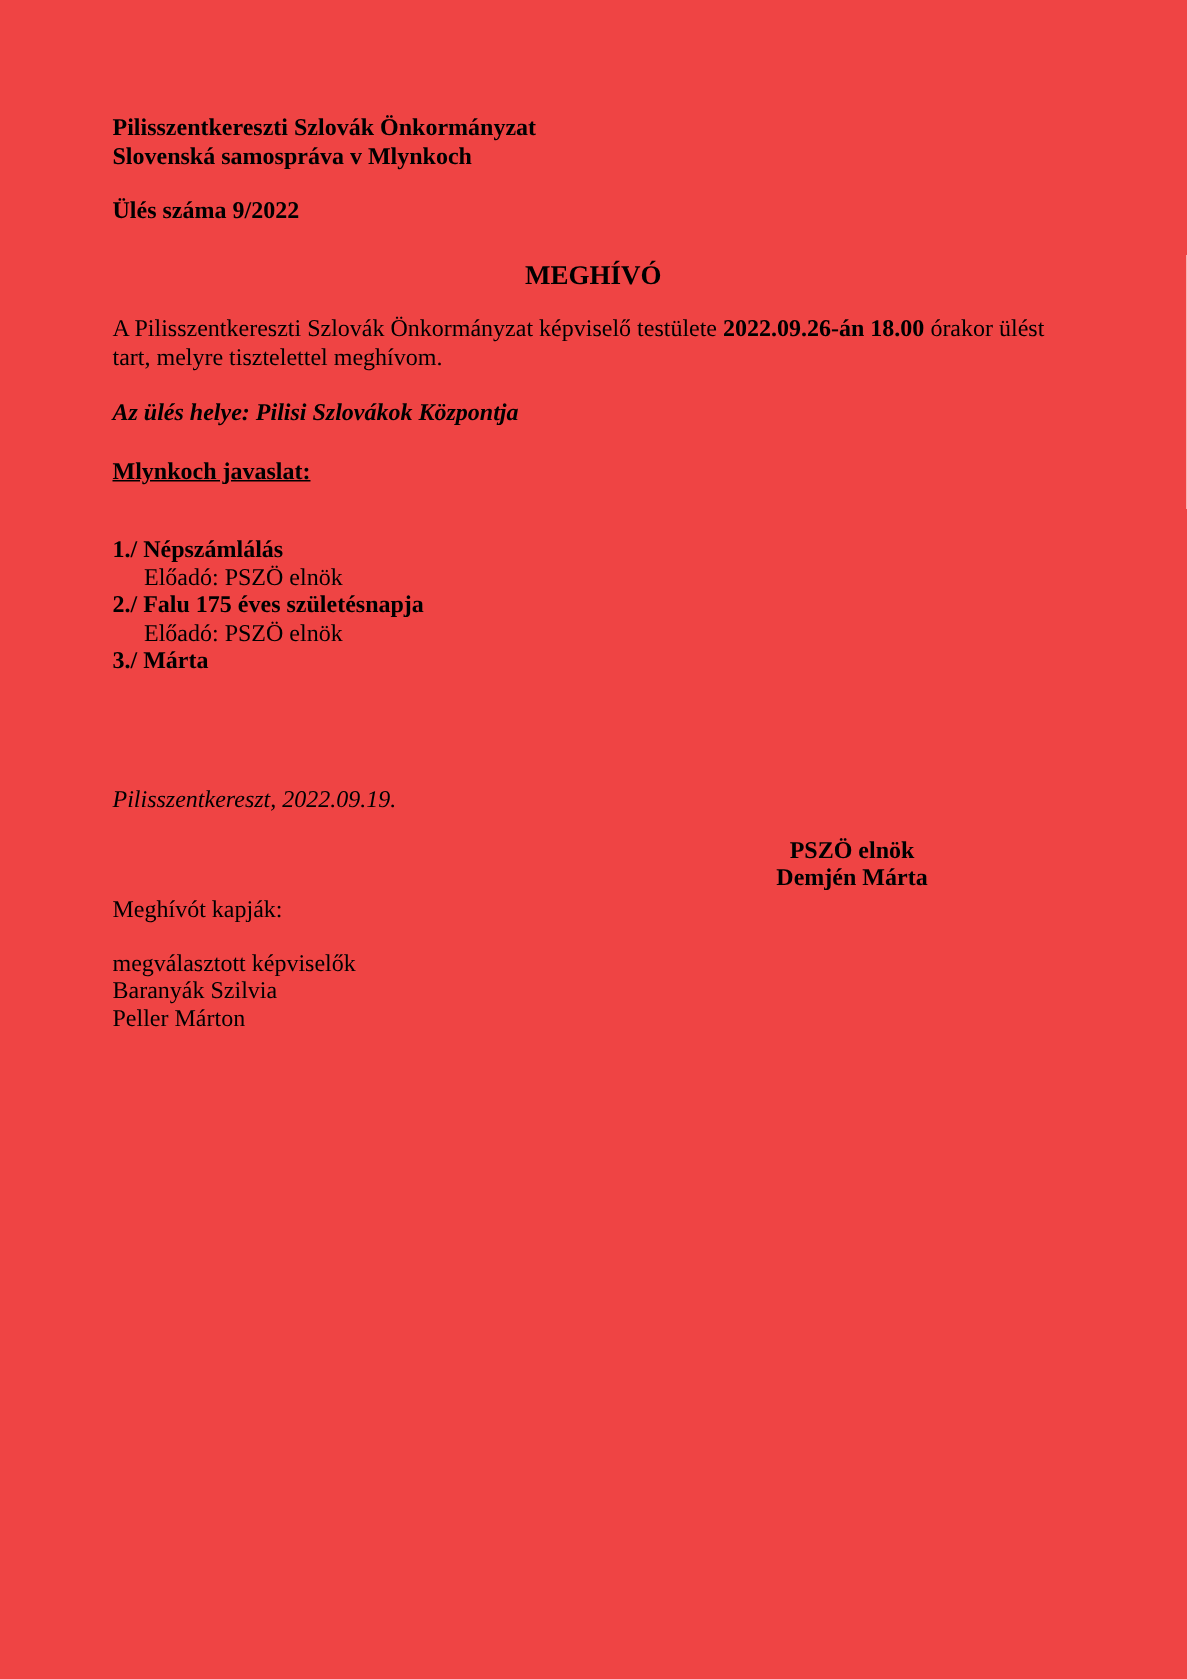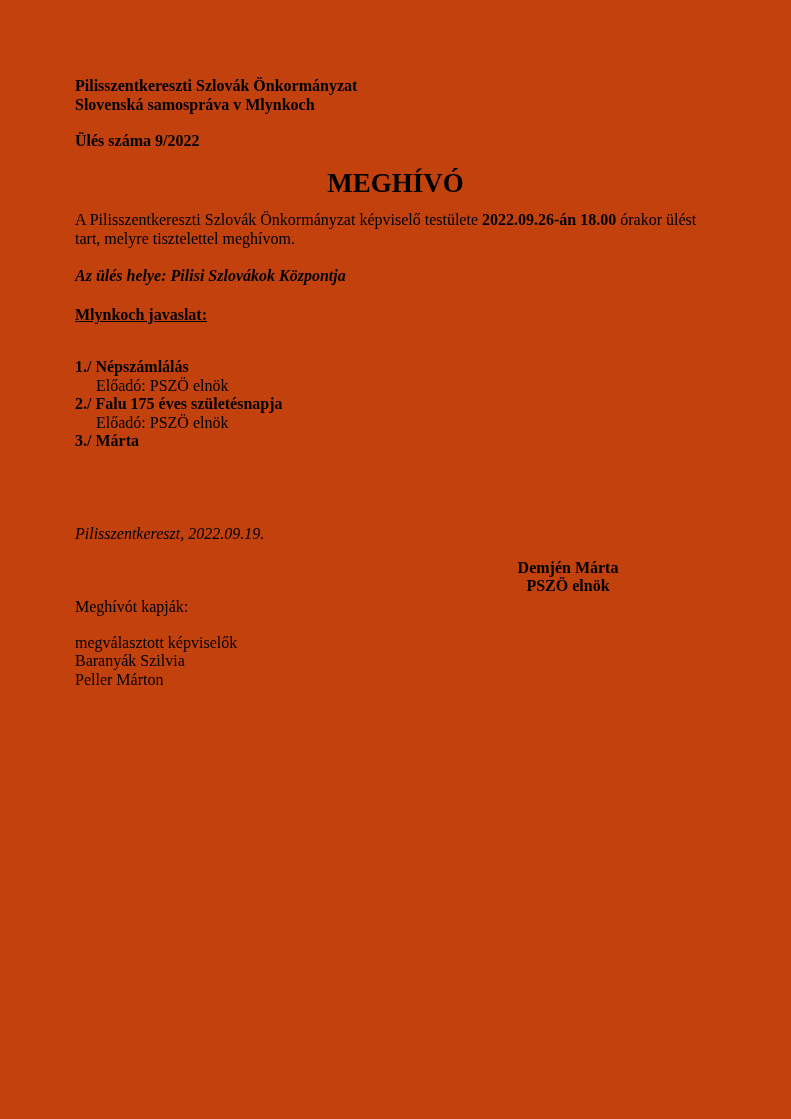--- a/index.html
+++ b/index.html
@@ -4,40 +4,40 @@
 <style>
   html, body {
     margin: 0;
     padding: 0;
     background: #ffffff;
   }
   .page {
     position: relative;
     width: 791px;
     height: 1119px;
-    background: #c2410c;
+    background: #ef4444;
     color: #000000;
     font-family: "Liberation Serif", "DejaVu Serif", serif;
     font-size: 16px;
     box-sizing: border-box;
     padding: 76px 75px 0 75px;
     overflow: hidden;
   }
   .line {
     line-height: 19px;
   }
   .bold { font-weight: bold; }
 
   .header-block { margin: 0; }
   .session-line { margin-top: 17px; }
 
   .doc-title {
     margin: 20px 0 0 0;
     text-align: center;
-    font-size: 27px;
+    font-size: 18px;
     font-weight: bold;
     line-height: 27px;
   }
 
   .intro {
     margin: 14px 0 0 0;
     line-height: 18.5px;
   }
 
   .location-line {
@@ -119,22 +119,22 @@
     <div>
       <div class="line bold"><span>3./</span> <span>Márta</span></div>
       <div class="agenda-presenter"></div>
     </div>
 
   </div>
 
   <div class="line date-line">Pilisszentkereszt, 2022.09.19.</div>
 
   <div class="signature-block">
+    <div class="line">PSZÖ elnök</div>
     <div class="line">Demjén Márta</div>
-    <div class="line">PSZÖ elnök</div>
   </div>
 
   <div class="line recipients-heading">Meghívót kapják:</div>
 
   <div class="recipients">
     <div class="line">megválasztott képviselők</div>
     <div class="line">Baranyák Szilvia</div>
     <div class="line">Peller Márton</div>
   </div>
 

